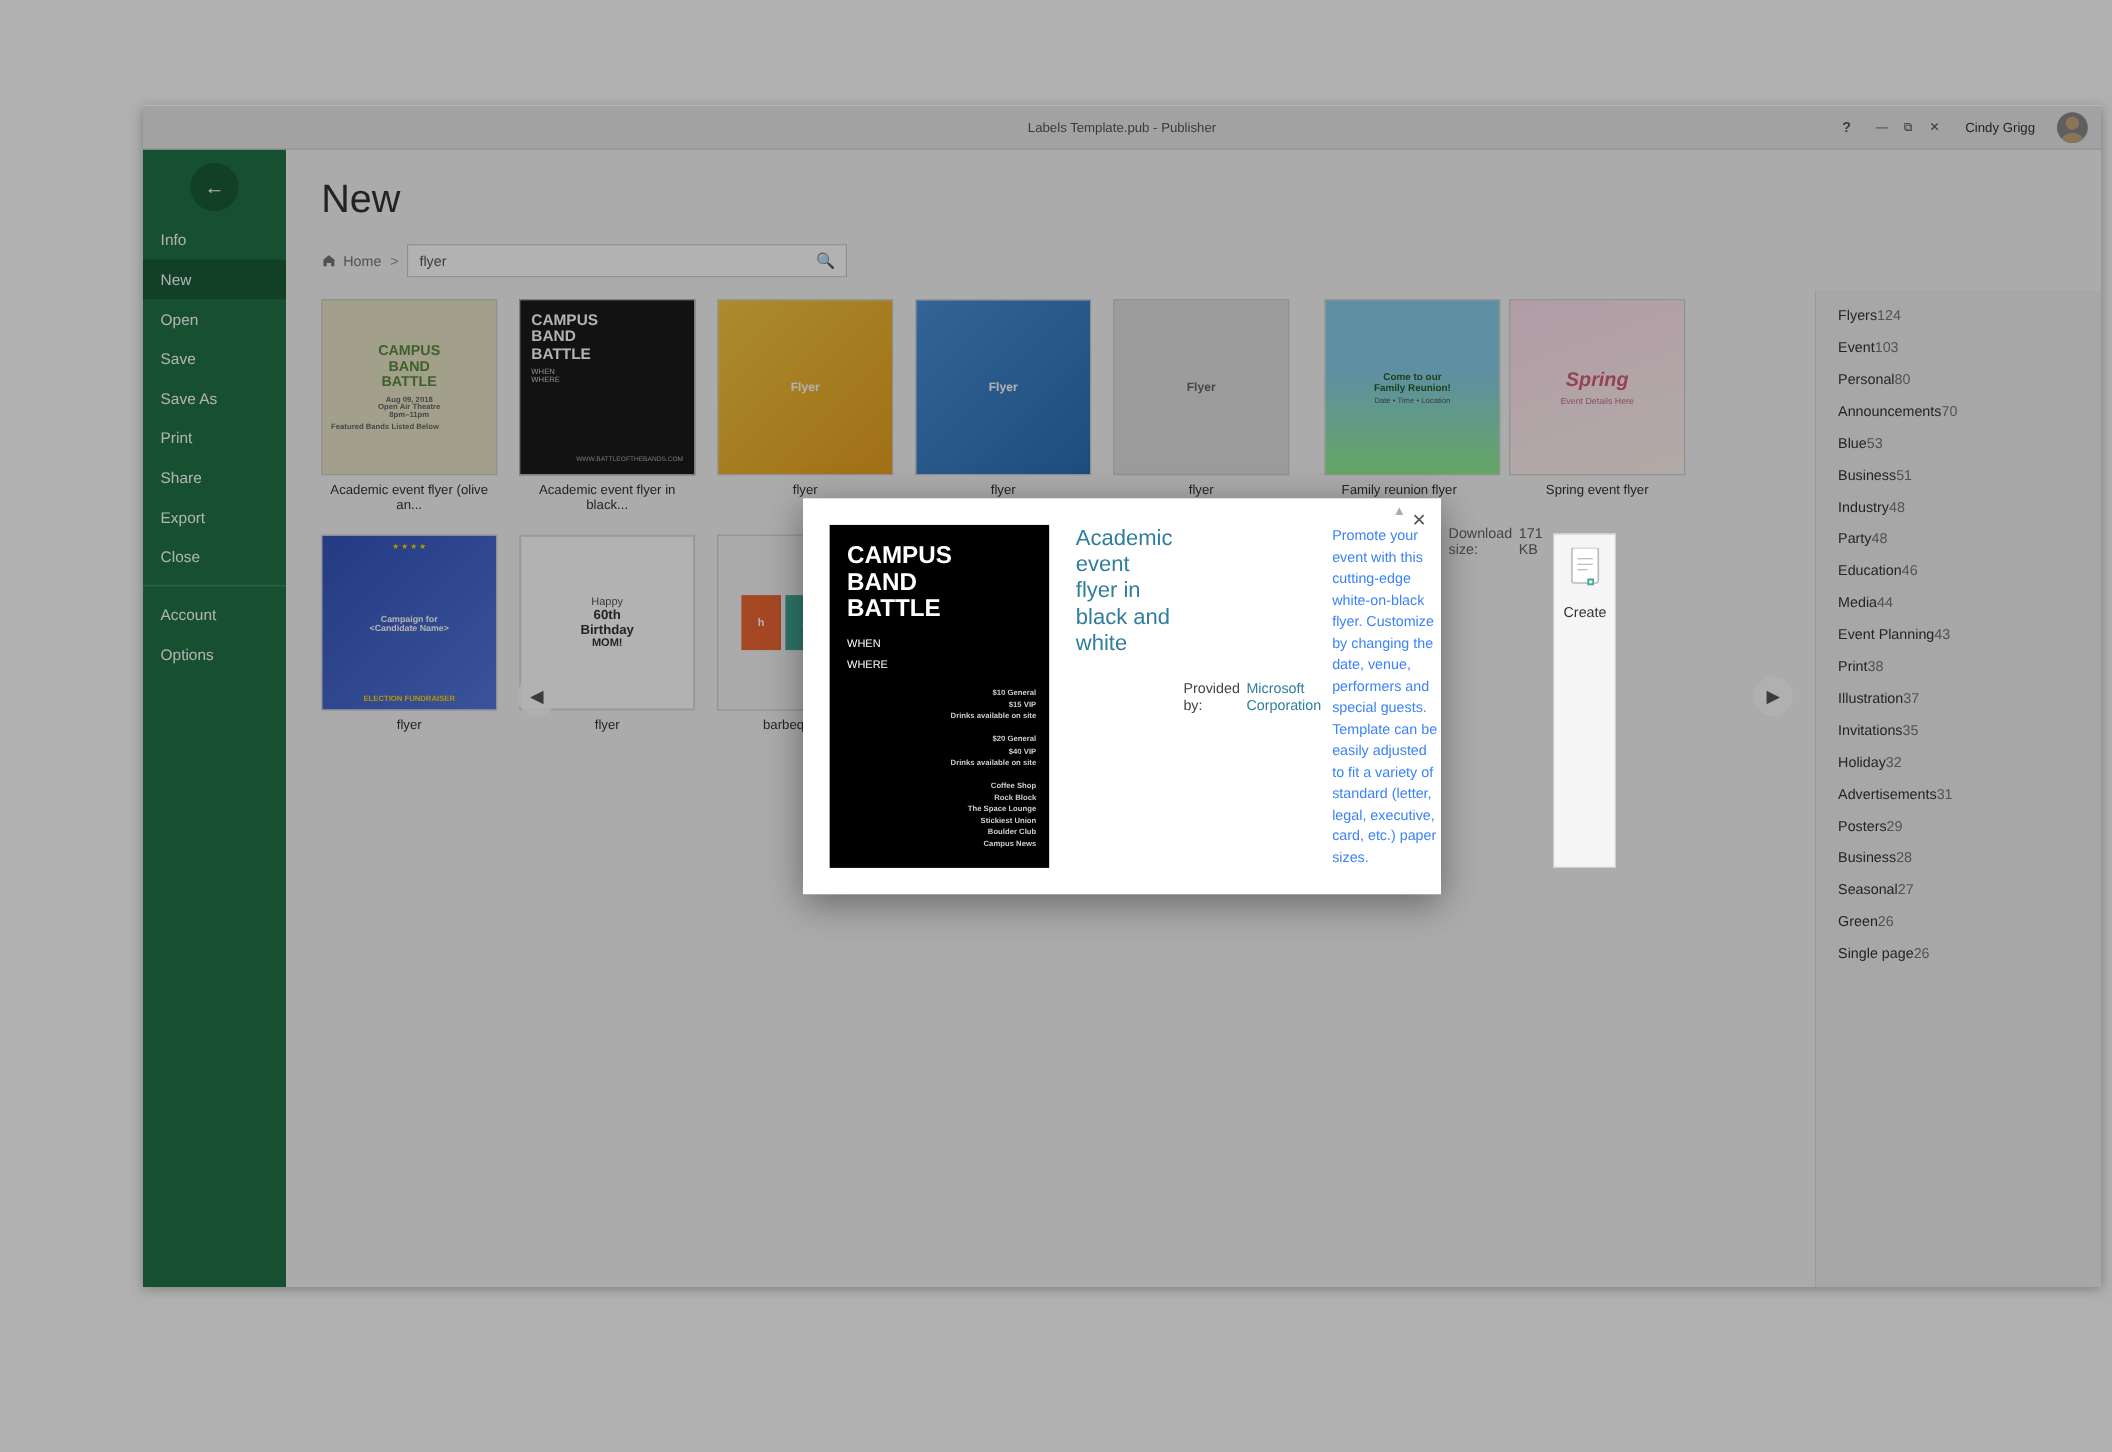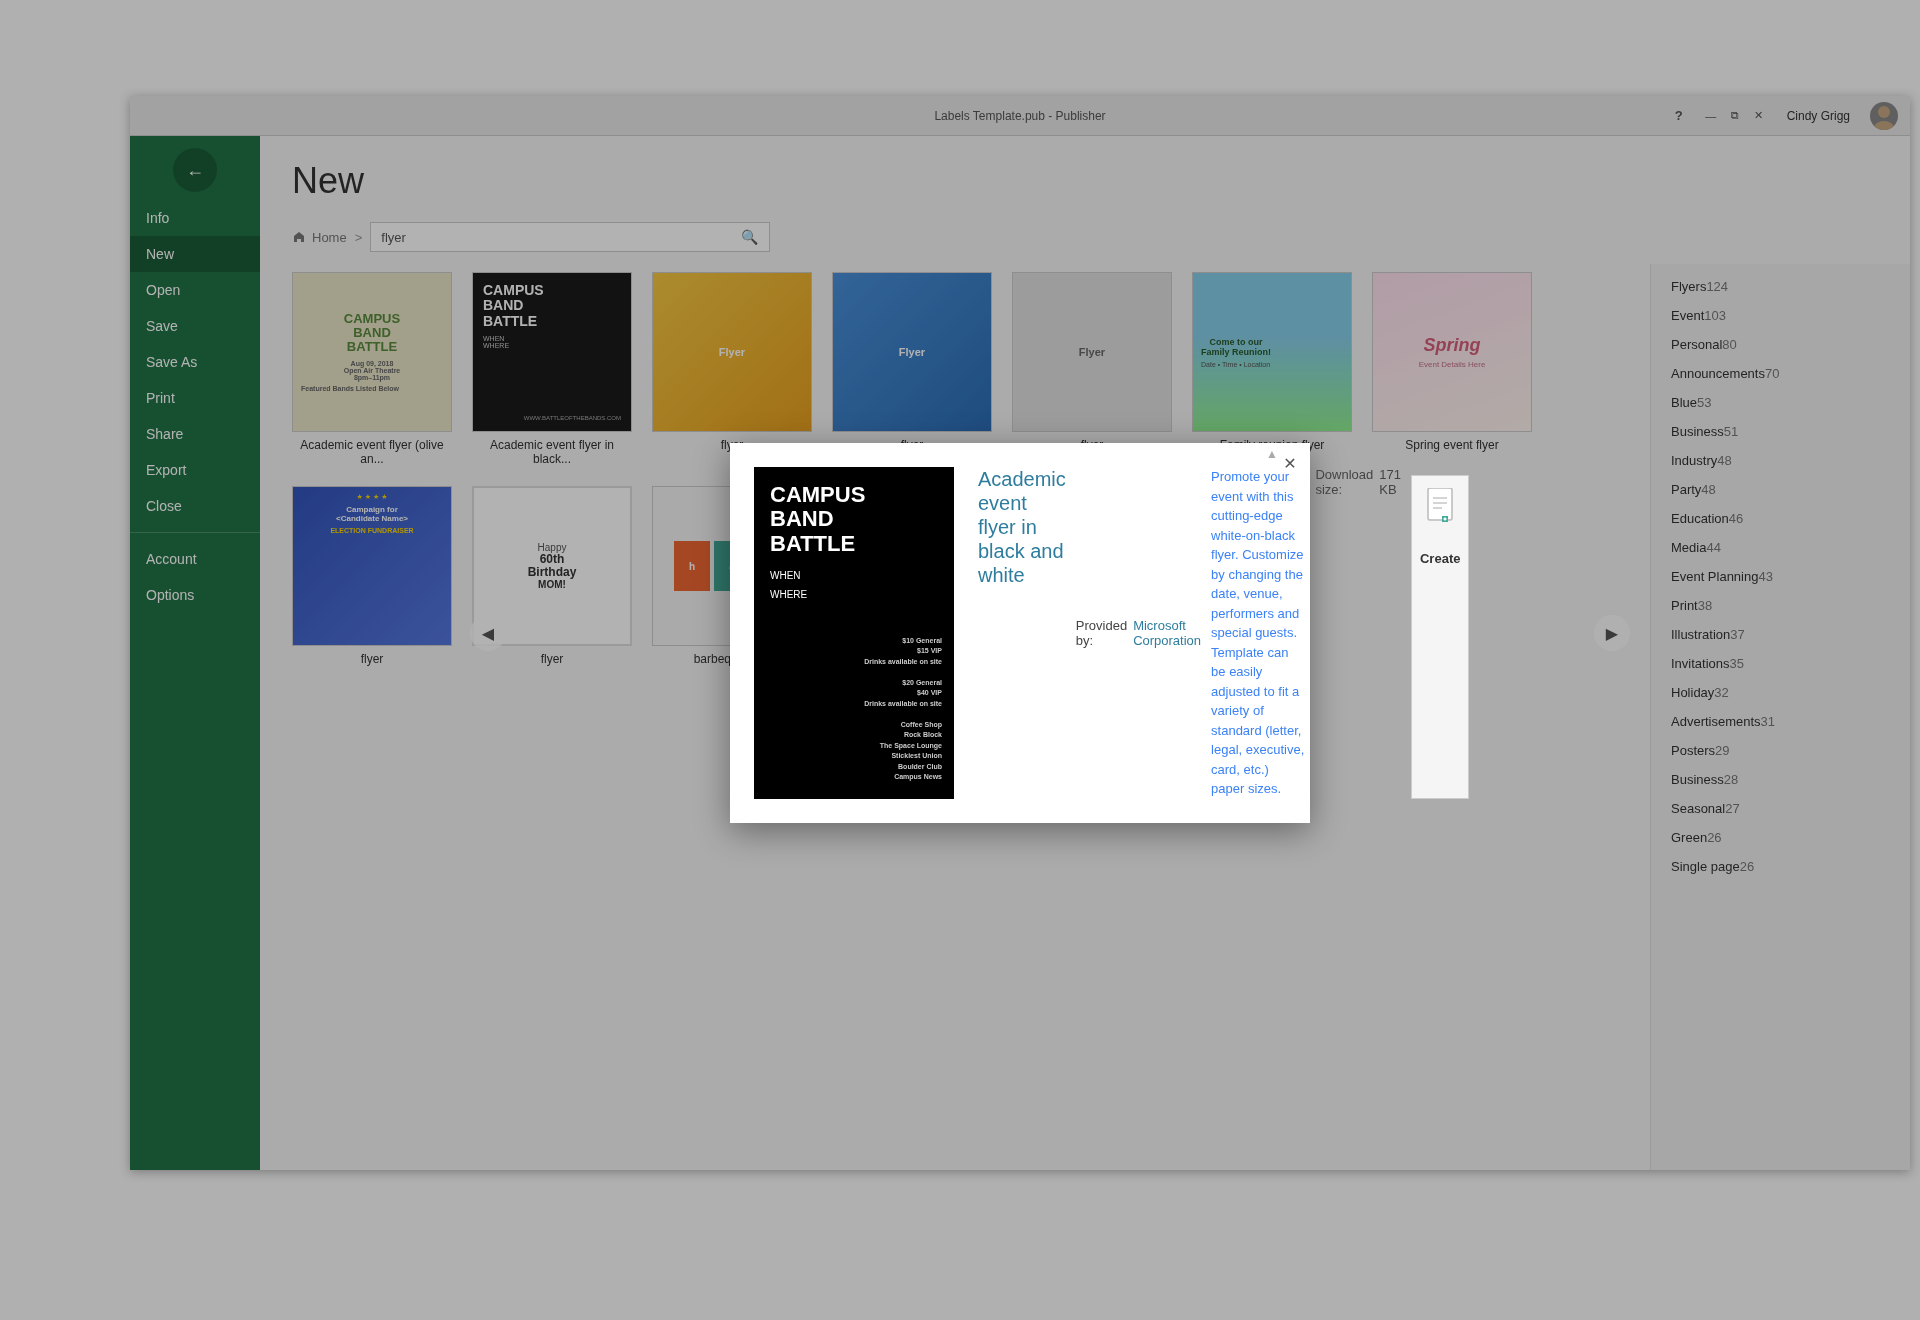--- a/index.html
+++ b/index.html
@@ -399,27 +399,26 @@
       font-size: 13px;
       color: #444;
       display: flex;
       gap: 6px;
     }
     .modal-create-btn {
       width: 90px;
       display: flex;
       flex-direction: column;
       align-items: center;
-      gap: 21px;
+      gap: 8px;
       margin-top: 8px;
       cursor: pointer;
       border: 1px solid #ccc;
       padding: 12px 8px;
       background: #f5f5f5;
-      font-weight: bold;
     }
     .create-icon {
       font-size: 24px;
       color: #555;
     }
     .create-label {
       font-size: 13px;
       color: #333;
     }
 
@@ -576,37 +575,37 @@
           </div>
 
           <div class="template-card">
             <div class="template-thumb" style="background:#e0e0e0; display:flex; align-items:center; justify-content:center;">
               <span style="font-size:11px; color:#666; font-weight:bold;">Flyer</span>
             </div>
             <span class="template-label">flyer</span>
           </div>
 
           <div class="template-card">
-            <div class="template-thumb" style="background:linear-gradient(180deg,#87ceeb 40%,#90ee90 100%); display:flex; flex-direction:column; align-items:flex-start; justify-content:center; padding:8px;">
+            <div class="template-thumb" style="background:linear-gradient(180deg,#87ceeb 40%,#90ee90 100%); display:flex; flex-direction:column; align-items:center; justify-content:center; padding:8px;margin-left:12px;">
               <div style="font-size:9px; color:#2a5a2a; font-weight:bold; text-align:center;">Come to our<br>Family Reunion!</div>
               <div style="font-size:7px; color:#555; margin-top:4px;">Date • Time • Location</div>
             </div>
             <span class="template-label">Family reunion flyer</span>
           </div>
 
           <div class="template-card">
             <div class="template-thumb" style="background:linear-gradient(160deg,#ffe0f0 0%,#fff5f0 100%); display:flex; flex-direction:column; align-items:center; justify-content:center;">
               <div style="font-size:18px; color:#d4607a; font-style:italic; font-weight:bold;">Spring</div>
               <div style="font-size:8px; color:#c47090; text-align:center; margin-top:4px;">Event Details Here</div>
             </div>
             <span class="template-label">Spring event flyer</span>
           </div>
 
           <div class="template-card">
-            <div class="template-thumb" style="background:linear-gradient(135deg,#3355bb,#5577dd); display:flex; flex-direction:column; align-items:center; justify-content:flex-start; padding:6px;">
+            <div class="template-thumb" style="background:linear-gradient(135deg,#3355bb,#5577dd); display:flex; flex-direction:column; align-items:center; justify-content:space-between; padding:6px;">
               <div style="font-size:7px; color:#ffd700; text-align:center;">★ ★ ★ ★</div>
               <div style="font-size:8px; color:white; font-weight:bold; text-align:center; margin-top:4px;">Campaign for<br>&lt;Candidate Name&gt;</div>
               <div style="font-size:7px; color:#ffd700; margin-top:4px; font-weight:bold; text-align:center;">ELECTION FUNDRAISER</div>
             </div>
             <span class="template-label">flyer</span>
           </div>
 
           <div class="template-card">
             <div class="template-thumb" style="background:white; border:2px solid #ddd; display:flex; flex-direction:column; align-items:center; justify-content:center; padding:8px;">
               <div style="font-size:10px; color:#555; text-align:center;">Happy</div>

